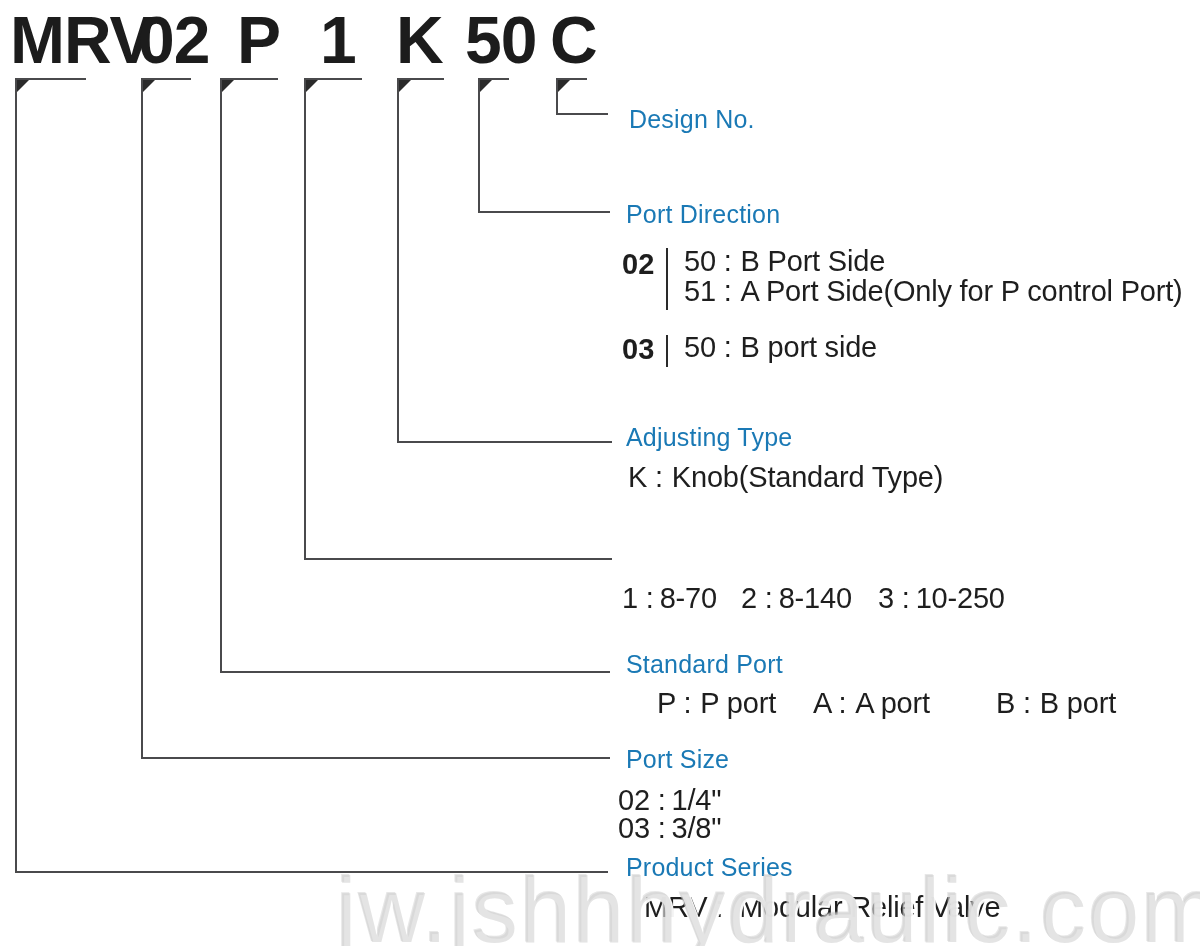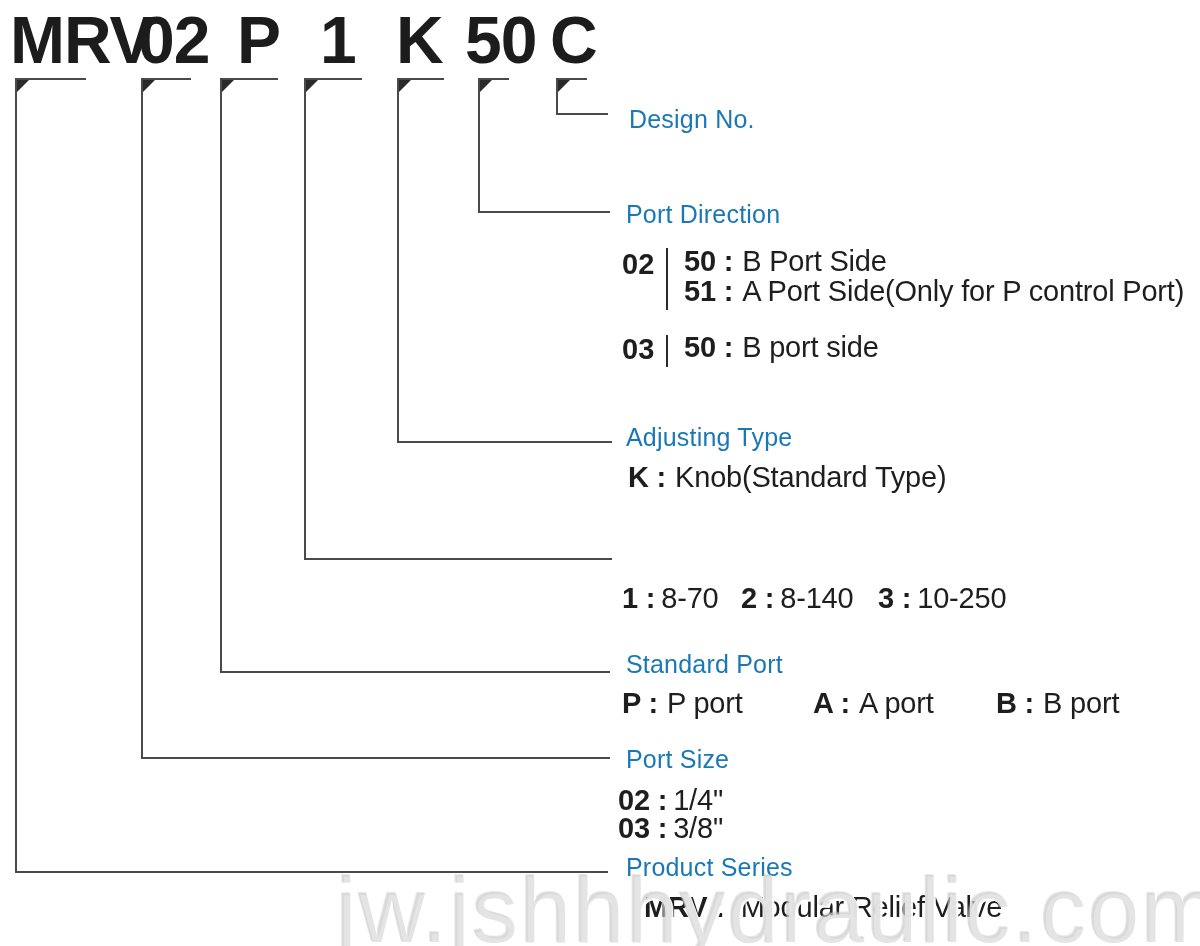--- a/index.html
+++ b/index.html
@@ -23,21 +23,21 @@
   
   .blue-label {
     position:absolute; font-size:25px; color:#1a79b5;
     letter-spacing:0.2px; white-space:nowrap;
   }
   
   .opt {
     position:absolute; font-size:29px; color:#1e1e1e;
     letter-spacing:-0.2px; white-space:nowrap;
   }
-  .opt .c { font-weight:bold; }
+  .opt .c { font-weight:normal; }
   .opt .d { margin-left:9px; font-weight:normal; }
   .optline { line-height:30px; height:30px; }
   .gcode { position:absolute; font-size:29px; font-weight:bold; white-space:nowrap; }
   .vdiv  { position:absolute; width:2px; background:#2a2a2a; }
   
   .watermark {
     position:absolute; left:336px; top:858px;
     font-size:92px; letter-spacing:2px; white-space:nowrap;
     color:rgba(205,205,205,0.55);
     text-shadow:2px 2px 0 rgba(255,255,255,0.95), -1px -1px 0 rgba(185,185,185,0.35);
@@ -130,21 +130,21 @@
     <span class="c">1 :</span><span class="d" style="margin-left:6px">8-70</span>
   </div>
   <div class="opt" style="left:741px;top:582px">
     <span class="c">2 :</span><span class="d" style="margin-left:6px">8-140</span>
   </div>
   <div class="opt" style="left:878px;top:582px">
     <span class="c">3 :</span><span class="d" style="margin-left:6px">10-250</span>
   </div>
 
   <div class="blue-label" style="left:626px;top:650px">Standard Port</div>
-  <div class="opt" style="left:622px;top:687px">
+  <div class="opt" style="left:657px;top:687px">
     <span class="c">P :</span><span class="d">P port</span>
   </div>
   <div class="opt" style="left:813px;top:687px">
     <span class="c">A :</span><span class="d">A port</span>
   </div>
   <div class="opt" style="left:996px;top:687px">
     <span class="c">B :</span><span class="d">B port</span>
   </div>
 
   <div class="blue-label" style="left:626px;top:745px">Port Size</div>

